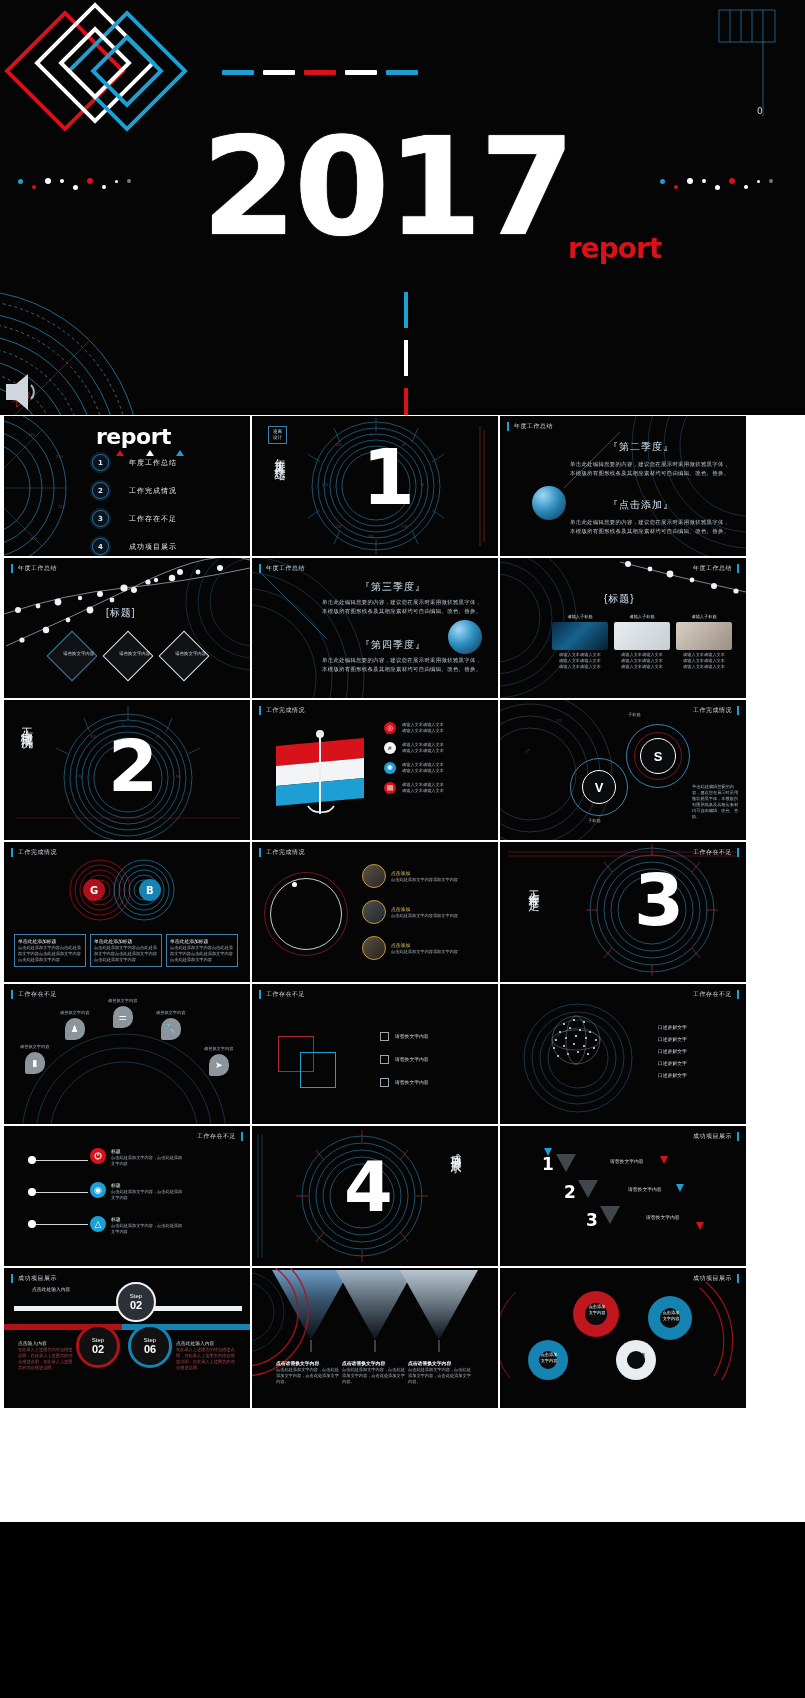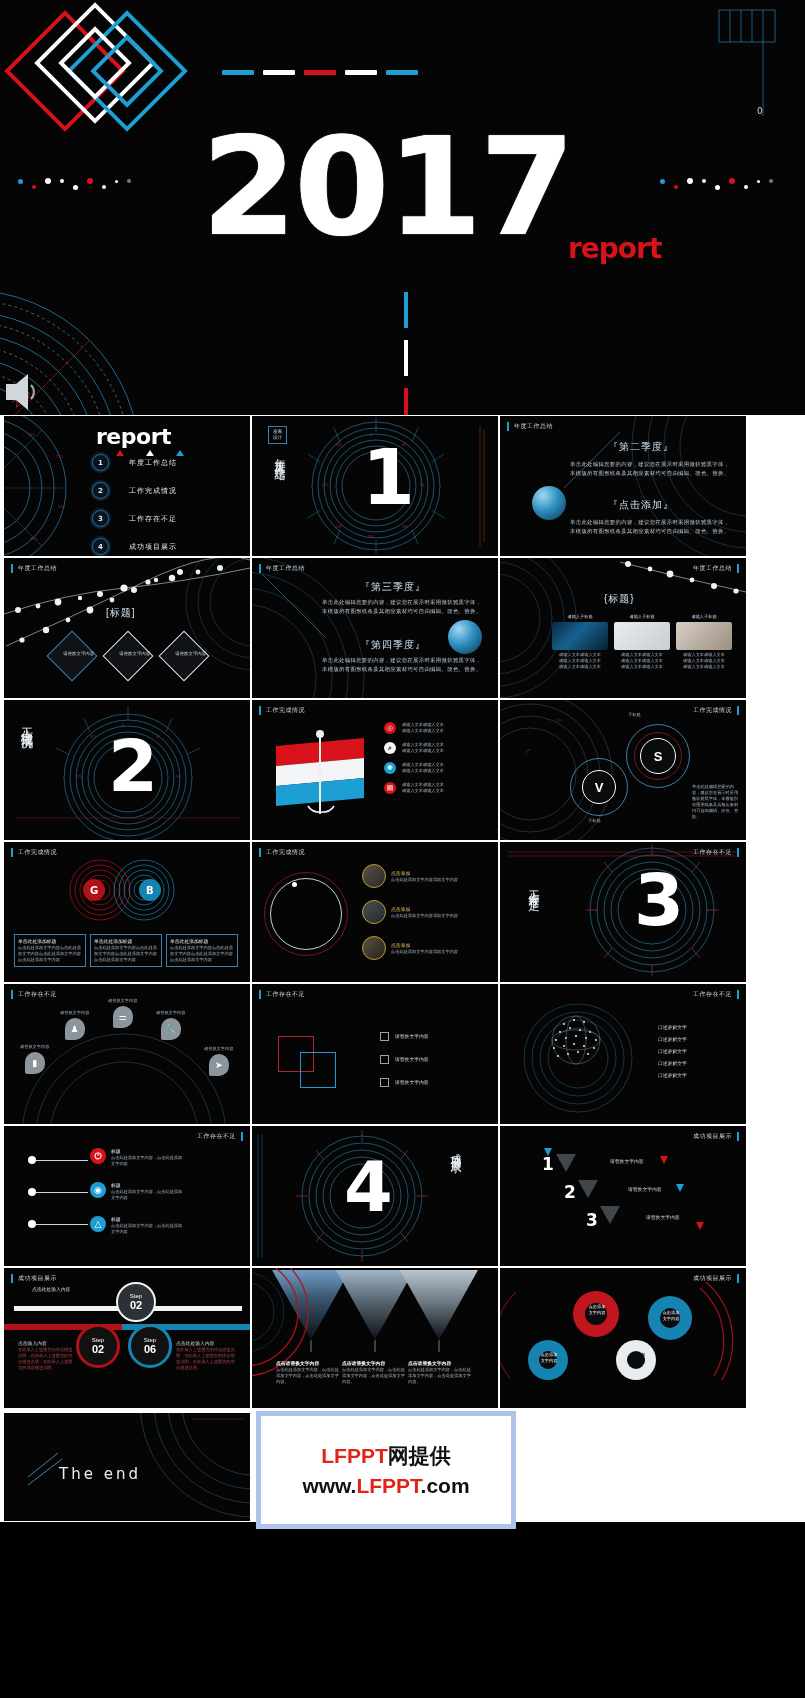--- a/index.html
+++ b/index.html
@@ -939,42 +939,16 @@
 文字内容</div>
         <div class="tiny" style="position:absolute;left:118px;top:84px;width:38px;text-align:center;white-space:pre-line;color:#111;">点击添加
 文字内容</div>
         <div class="tiny" style="position:absolute;left:30px;top:84px;width:38px;text-align:center;white-space:pre-line;color:#fff;">点击添加
 文字内容</div>
       </div>
     </div>
   </div>
 
   <div class="wm-wrap">
-    <div class="endslide">
-      <svg width="246" height="108" viewBox="0 0 246 108" style="position:absolute;left:0;top:0">
-        <g fill="none" stroke="#2a6788" stroke-width=".6" opacity=".85">
-          <circle cx="250" cy="-10" r="72"></circle>
-            <circle cx="250" cy="-10" r="86"></circle>
-          <circle cx="250" cy="-10" r="100"></circle>
-            <circle cx="250" cy="-10" r="114"></circle>
-        </g>
-        <g stroke="#4a93bd" stroke-width="1" opacity=".9">
-          <line x1="24" y1="64" x2="54" y2="40"></line>
-            <line x1="24" y1="72" x2="58" y2="46"></line>
-        </g>
-        <g stroke="#8a2a31" stroke-width=".6" opacity=".8">
-          <line x1="188" y1="6" x2="240" y2="6"></line>
-        </g>
-      </svg>
-      <div class="endtxt">The end</div>
-    </div>
-
-    <div class="wm">
-      <div class="l1">
-        <em>LFPPT</em><span>网提供</span>
-      </div>
-      <div class="l2">
-        <span>www.</span><em>LFPPT</em><span>.com</span>
-      </div>
-    </div>
+
   </div>
 
 </div>
 
 </body></html>

